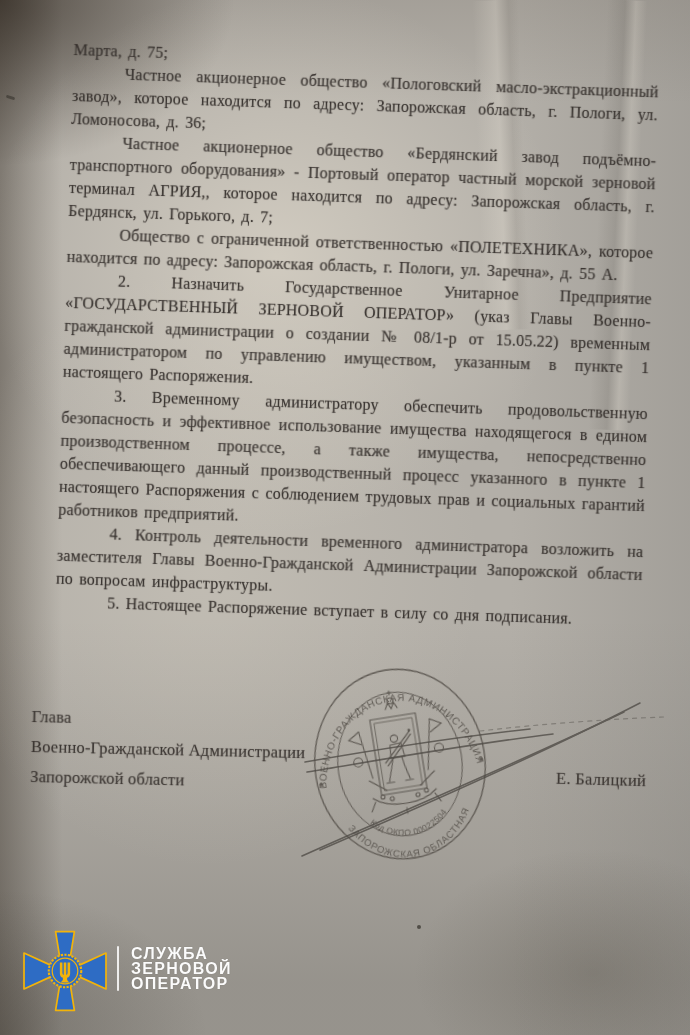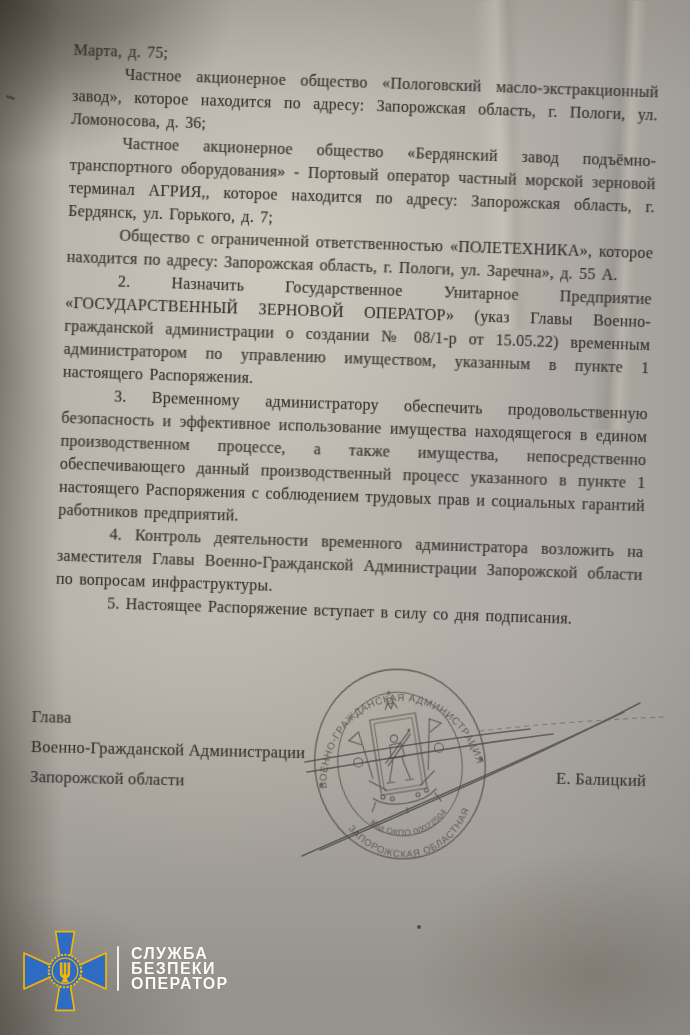--- a/index.html
+++ b/index.html
@@ -167,18 +167,18 @@
         <path d="M2,27 L35,42 L35,54 L2,69 Z"></path>
         <path d="M98,27 L98,69 L65,54 L65,42 Z"></path>
       </g>
       <circle cx="50" cy="48" r="19" fill="#2e6cc4" stroke="#f2b30a" stroke-width="2.5" stroke-dasharray="2.6,1.6"></circle>
       <circle cx="50" cy="48" r="15" fill="none" stroke="#f2b30a" stroke-width="1.4"></circle>
       <path fill="#f2b30a" d="M44,38 v13 q0,4 3.5,5 v2.5 l-2.5,3 h10 l-2.5,-3 v-2.5 q3.5,-1 3.5,-5 v-13 h-3 v12 q0,2 -1.5,2.6 v-14.6 h-3 v14.6 q-1.5,-0.6 -1.5,-2.6 v-12 z"></path>
     </svg>
     <div class="wm-divider"></div>
     <div class="wm-text">
       <div>СЛУЖБА</div>
-      <div>БЕЗПЕКИ</div>
+      <div>ЗЕРНОВОЙ</div>
       <div>ОПЕРАТОР</div>
     </div>
   </div>
 
 </div>
 
 </body></html>

